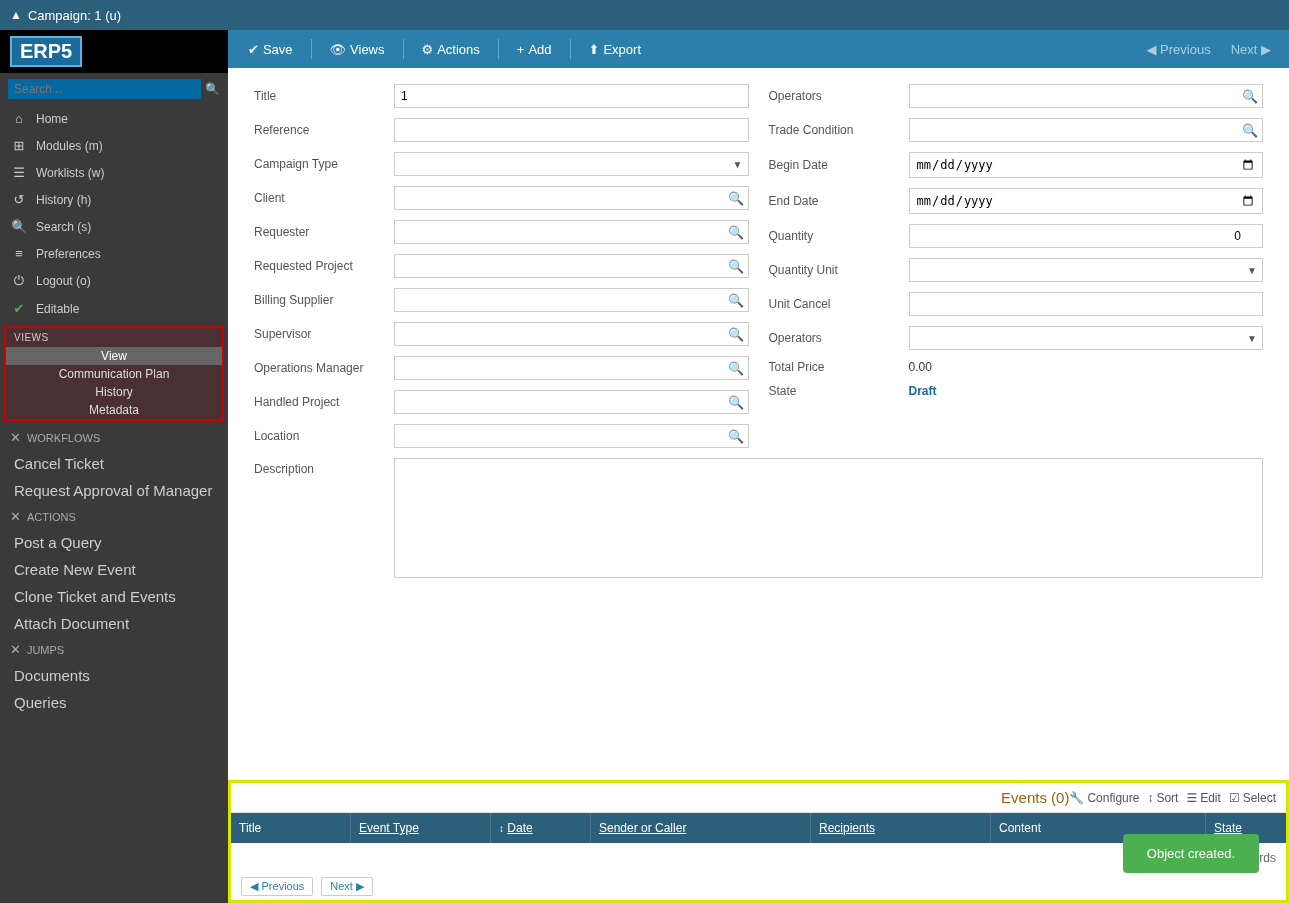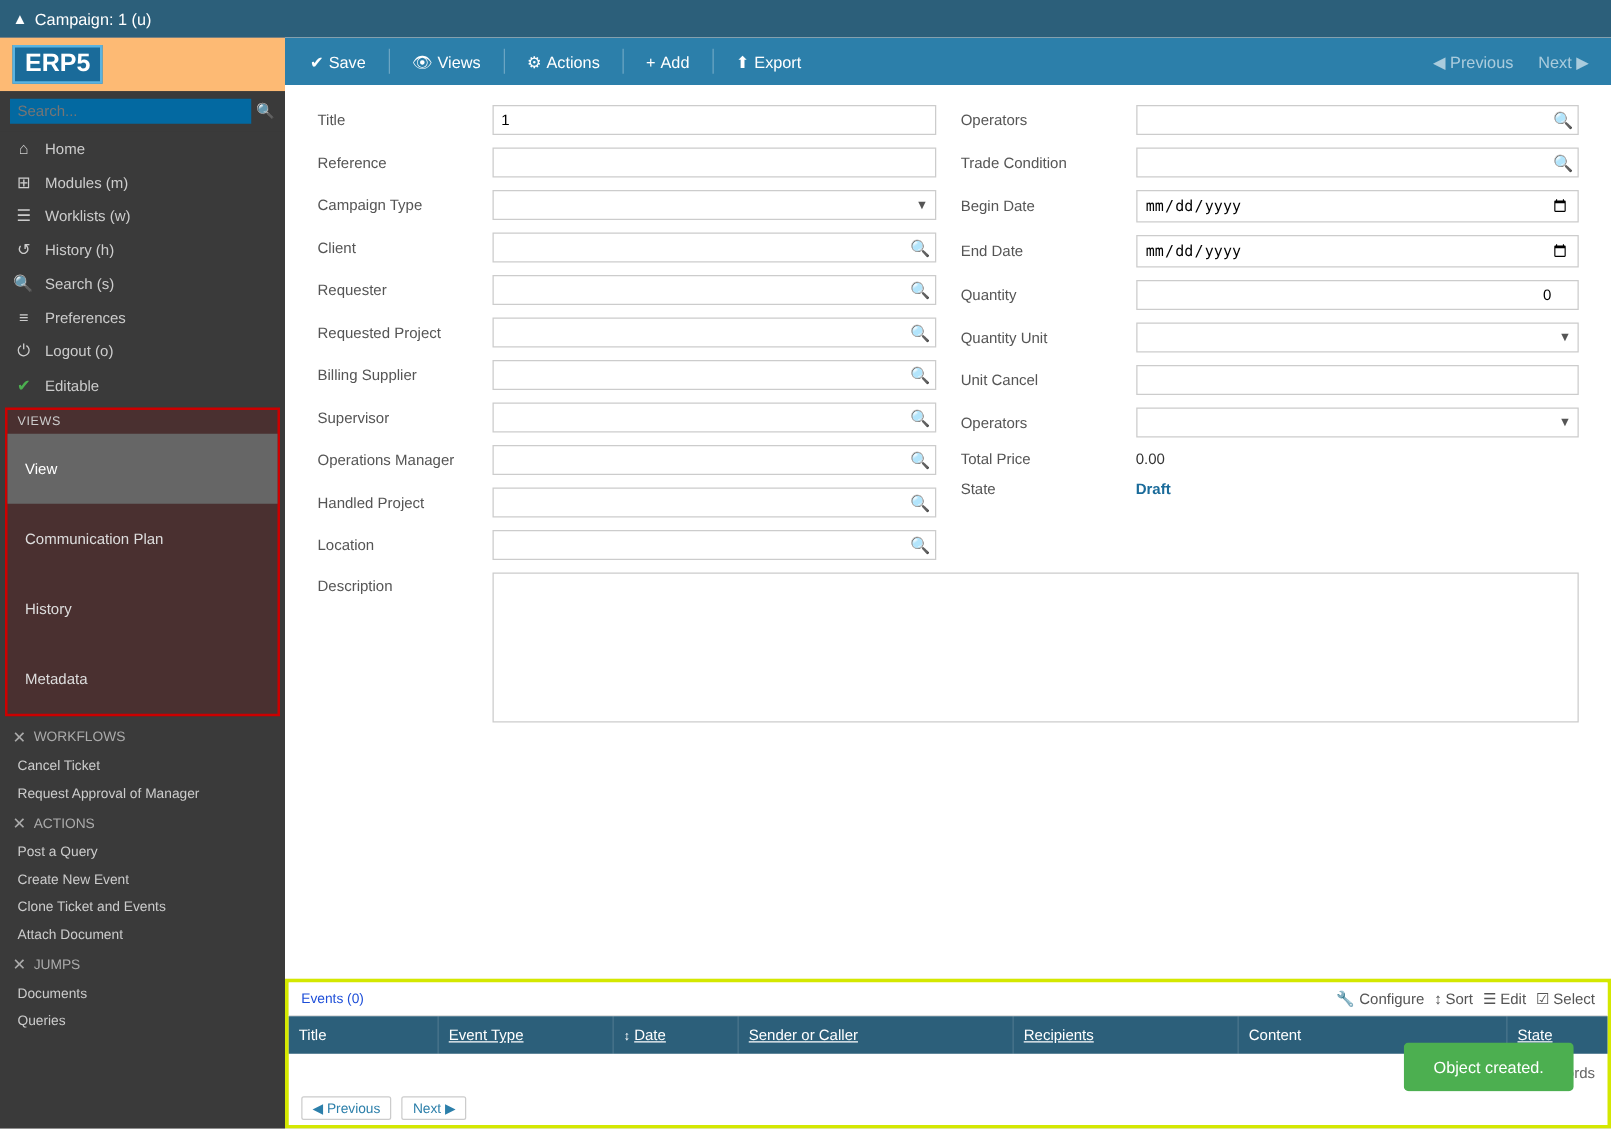--- a/index.html
+++ b/index.html
@@ -7,33 +7,33 @@
 
     
     .top-bar { background: #2c5f7a; height: 30px; display: flex; align-items: center; padding: 0 10px; color: white; font-size: 13px; }
     .top-bar .arrow-up { margin-right: 6px; font-size: 12px; }
 
     
     .main-layout { display: flex; flex: 1; overflow: hidden; }
 
     
     .sidebar { width: 228px; background: #3a3a3a; color: #ddd; display: flex; flex-direction: column; overflow-y: auto; flex-shrink: 0; }
-    .sidebar-logo { background: #fdba74; padding: 6px 10px; display: flex; align-items: center; }
+    .sidebar-logo { background: #000000; padding: 6px 10px; display: flex; align-items: center; }
     .sidebar-logo .logo-text { color: white; font-size: 20px; font-weight: bold; background: #1a6b9a; border: 2px solid #5bb3e0; padding: 2px 8px; }
     .sidebar-search { padding: 6px 8px; display: flex; align-items: center; background: #3a3a3a; }
     .sidebar-search input { flex: 1; background: #0369a1; border: none; color: #ddd; padding: 3px 6px; font-size: 12px; outline: none; }
     .sidebar-search .search-icon { color: #aaa; margin-left: 4px; cursor: pointer; }
     .nav-item { display: flex; align-items: center; padding: 6px 10px; cursor: pointer; color: #ccc; font-size: 12px; }
     .nav-item .nav-icon { width: 18px; margin-right: 8px; text-align: center; font-size: 13px; }
 
     .sidebar-section-label { padding: 6px 10px 3px 10px; font-size: 10px; color: #aaa; text-transform: uppercase; letter-spacing: 0.5px; }
-    .views-item { padding: 21px 14px; cursor: pointer; color: #ddd; font-size: 12px; }
+    .views-item { padding: 2px 14px; cursor: pointer; color: #ddd; font-size: 12px; text-align: center; }
     .views-item.active { background: #666; color: white; }
 
-    .workflow-item { padding: 5px 14px; cursor: pointer; color: #ccc; font-size: 11px; }
+    .workflow-item { padding: 5px 14px; cursor: pointer; color: #ccc; font-size: 15px; }
 
     .section-with-icon { display: flex; align-items: center; padding: 5px 10px; color: #aaa; font-size: 11px; }
     .section-with-icon .icon { margin-right: 6px; font-size: 13px; }
 
     
     .content-area { flex: 1; display: flex; flex-direction: column; background: #e8e8e8; overflow: hidden; }
 
     
     .toolbar { background: #2c7faa; display: flex; align-items: center; padding: 0 10px; height: 38px; gap: 4px; }
     .toolbar-btn { display: flex; align-items: center; gap: 4px; padding: 5px 10px; color: white; background: transparent; border: none; cursor: pointer; font-size: 13px; font-family: Arial; }
@@ -61,21 +61,21 @@
 
     .description-textarea { width: 100%; border: 1px solid #ccc; padding: 6px; font-size: 12px; resize: none; height: 120px; outline: none; }
 
     
     .form-row-full { display: flex; align-items: flex-start; margin-bottom: 10px; padding: 0 10px; }
     .form-row-full .form-label { width: 140px; flex-shrink: 0; color: #555; font-size: 12px; padding-top: 4px; }
 
     
     .events-section { border: 3px solid #d4e800; background: white; margin: 0; }
     .events-header { display: flex; align-items: center; padding: 6px 10px; background: white; border-bottom: 1px solid #e0e0e0; }
-    .events-title { font-size: 11px; color: #1d4ed8; font-weight: normal; flex: 1; }
+    .events-title { font-size: 15px; color: #a16207; font-weight: normal; flex: 1; text-align: right; }
     .events-actions { display: flex; gap: 8px; align-items: center; }
     .events-action-btn { background: none; border: none; cursor: pointer; color: #555; font-size: 12px; display: flex; align-items: center; gap: 3px; }
     .events-table-header { display: grid; grid-template-columns: 120px 140px 100px 220px 180px 1fr 80px; background: #2c5f7a; color: white; font-size: 12px; }
     .events-table-header .col { padding: 8px 8px; border-right: 1px solid rgba(255,255,255,0.15); cursor: pointer; }
     .events-table-header .col:last-child { border-right: none; }
     .events-table-header .col a { color: white; text-decoration: underline; }
     .events-no-records { padding: 8px 10px; color: #666; font-size: 12px; text-align: right; }
     .events-footer { display: flex; align-items: center; padding: 4px 10px; }
     .events-footer-nav { display: flex; gap: 8px; }
     .events-footer-btn { color: #2c7faa; background: none; border: 1px solid #ccc; padding: 2px 8px; cursor: pointer; font-size: 11px; border-radius: 2px; }

